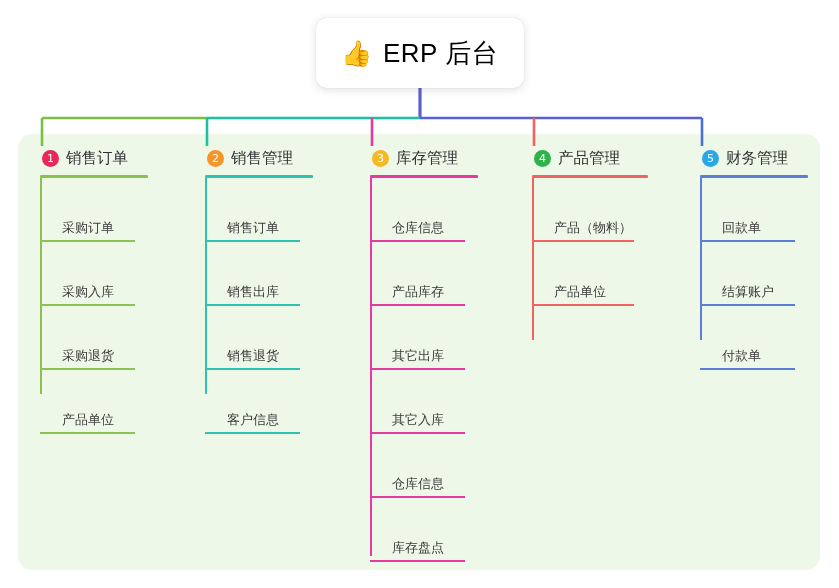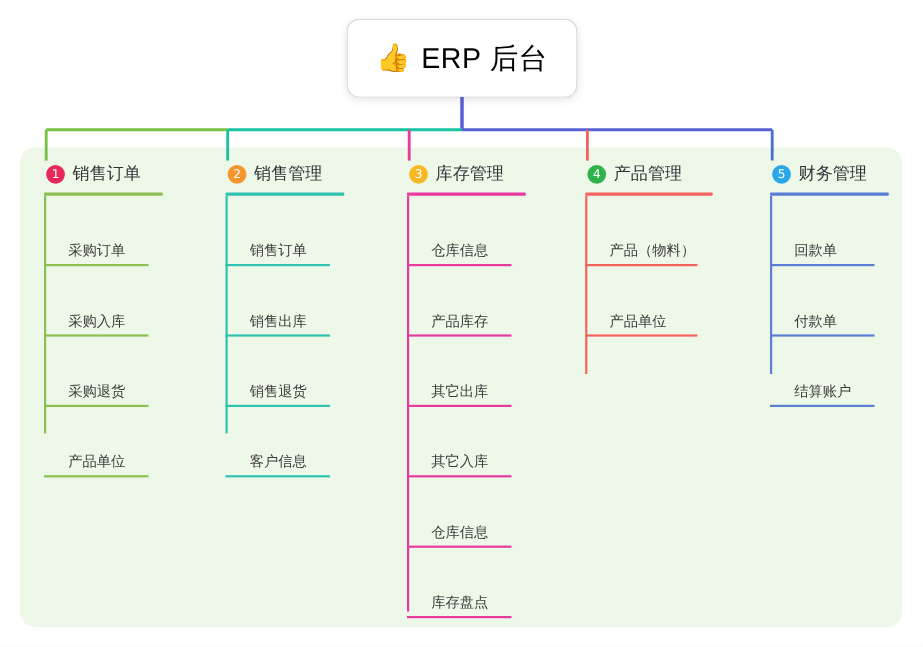--- a/index.html
+++ b/index.html
@@ -211,23 +211,23 @@
           <span class="branch-title">财务管理</span>
         </div>
         <div class="branch-rule" style="background: rgb(91, 127, 214); width: 108px;"></div>
         <div class="leaves">
           <div class="spine" style="background: rgb(91, 127, 214); height: 162px;"></div>
           <div class="leaf">
             <span class="leaf-label">回款单</span>
             <div class="leaf-rule" style="background: rgb(91, 127, 214); width: 95px;"></div>
           </div>
           <div class="leaf">
+            <span class="leaf-label">结算账户</span>
+            <div class="leaf-rule" style="background: rgb(91, 127, 214); width: 95px;"></div>
+          </div>
+          <div class="leaf">
             <span class="leaf-label">付款单</span>
             <div class="leaf-rule" style="background: rgb(91, 127, 214); width: 95px;"></div>
           </div>
-          <div class="leaf">
-            <span class="leaf-label">结算账户</span>
-            <div class="leaf-rule" style="background: rgb(91, 127, 214); width: 95px;"></div>
-          </div>
         </div>
       </div>
     </div>
 </div>
 
 </body></html>

